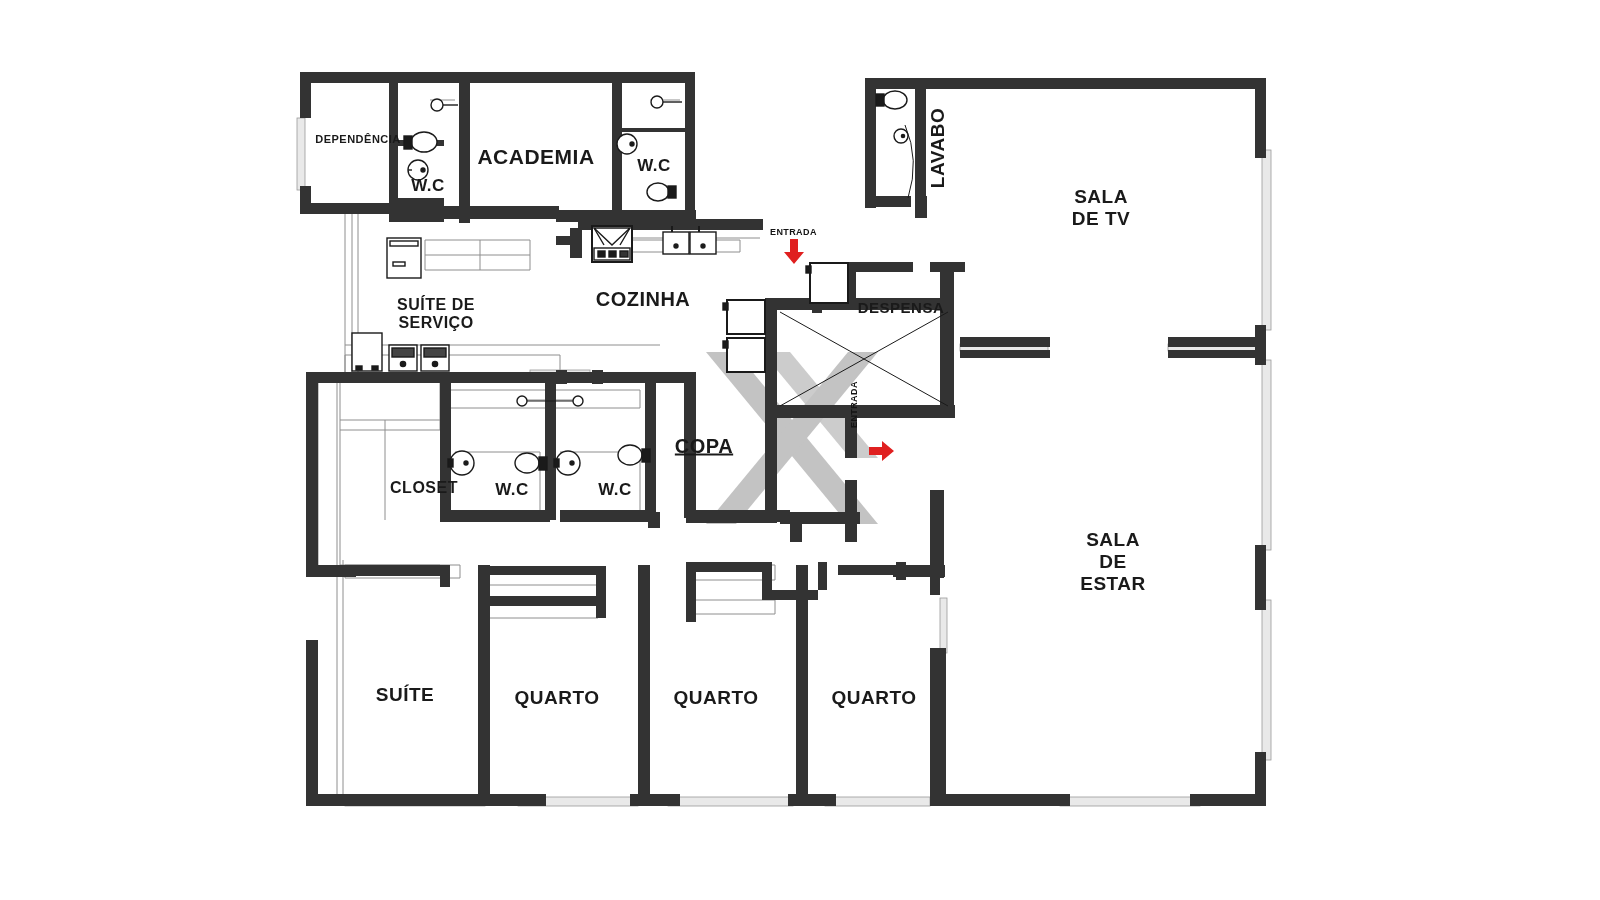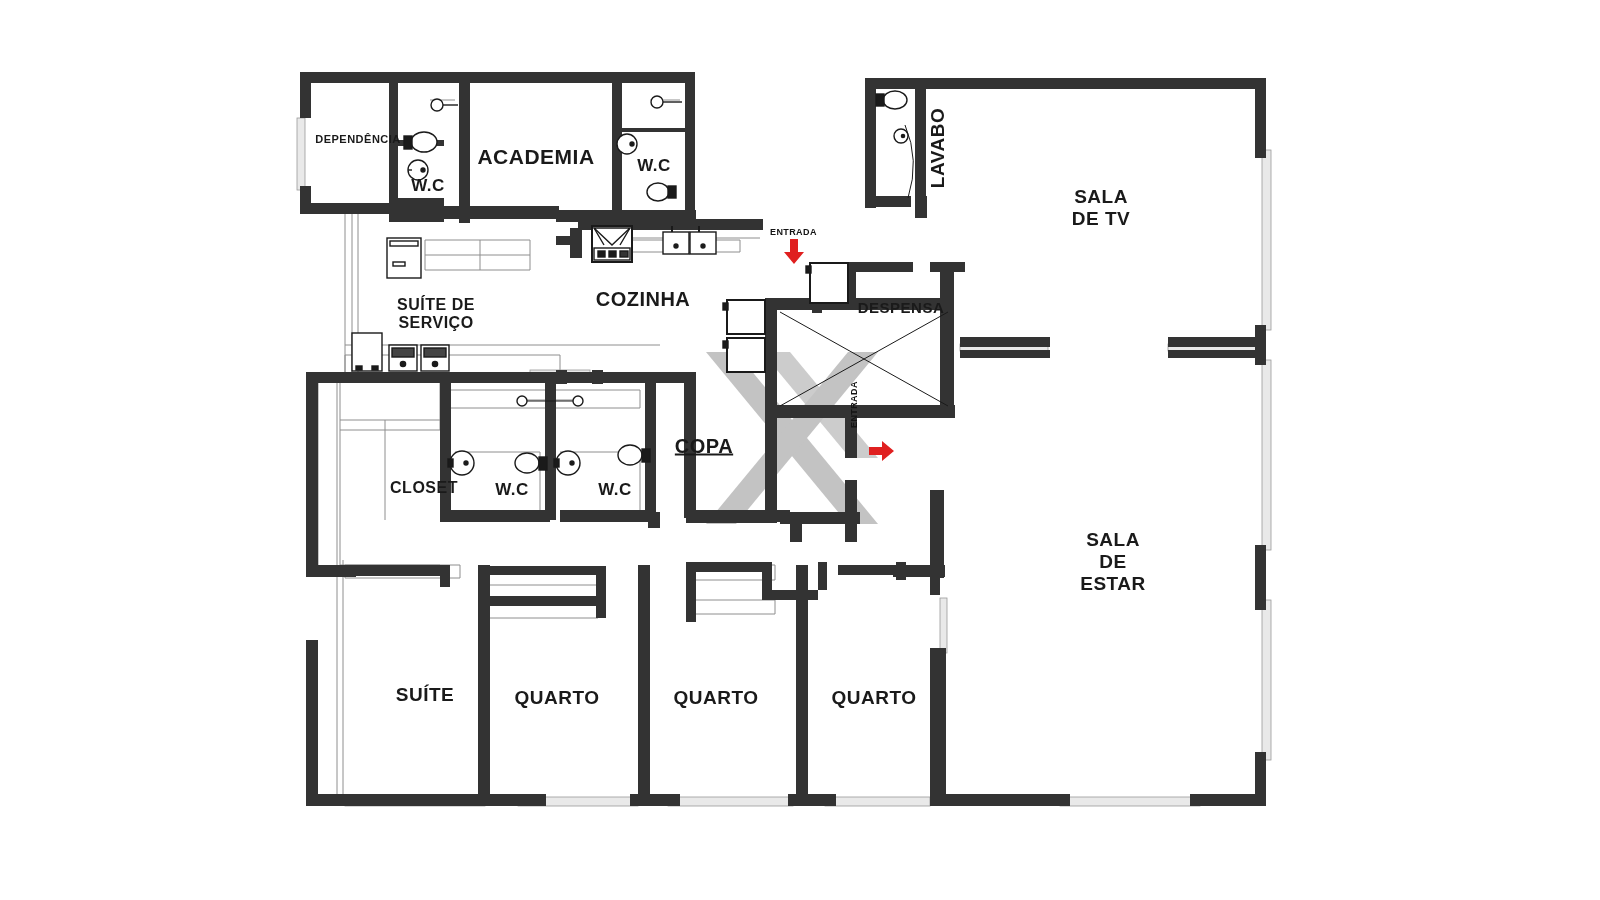--- a/index.html
+++ b/index.html
@@ -331,21 +331,21 @@
   <div class="roomlabel" style="left:512px;top:490px;font-size:17px;transform:translate(-50%,-50%);">W.C</div>
 
   <div class="roomlabel" style="left:615px;top:490px;font-size:17px;transform:translate(-50%,-50%);">W.C</div>
 
   <div class="roomlabel" style="left:704px;top:446px;font-size:20px;transform:translate(-50%,-50%);text-decoration:underline;">COPA</div>
 
   <div class="roomlabel" style="left:1113px;top:562px;font-size:19px;transform:translate(-50%,-50%);">SALA
 DE
 ESTAR</div>
 
-  <div class="roomlabel" style="left:405px;top:695px;font-size:19px;transform:translate(-50%,-50%);margin-left:20px;">SUÍTE</div>
+  <div class="roomlabel" style="left:405px;top:695px;font-size:19px;transform:translate(-50%,-50%);">SUÍTE</div>
 
   <div class="roomlabel" style="left:557px;top:698px;font-size:19px;transform:translate(-50%,-50%);">QUARTO</div>
 
   <div class="roomlabel" style="left:716px;top:698px;font-size:19px;transform:translate(-50%,-50%);">QUARTO</div>
 
   <div class="roomlabel" style="left:874px;top:698px;font-size:19px;transform:translate(-50%,-50%);">QUARTO</div>
 
   <div class="entlabel" style="left:770px;top:227px;">ENTRADA</div>
 
   <div class="entlabel" style="left:849px;top:428px;transform:rotate(-90deg);transform-origin:left top;">ENTRADA</div>

